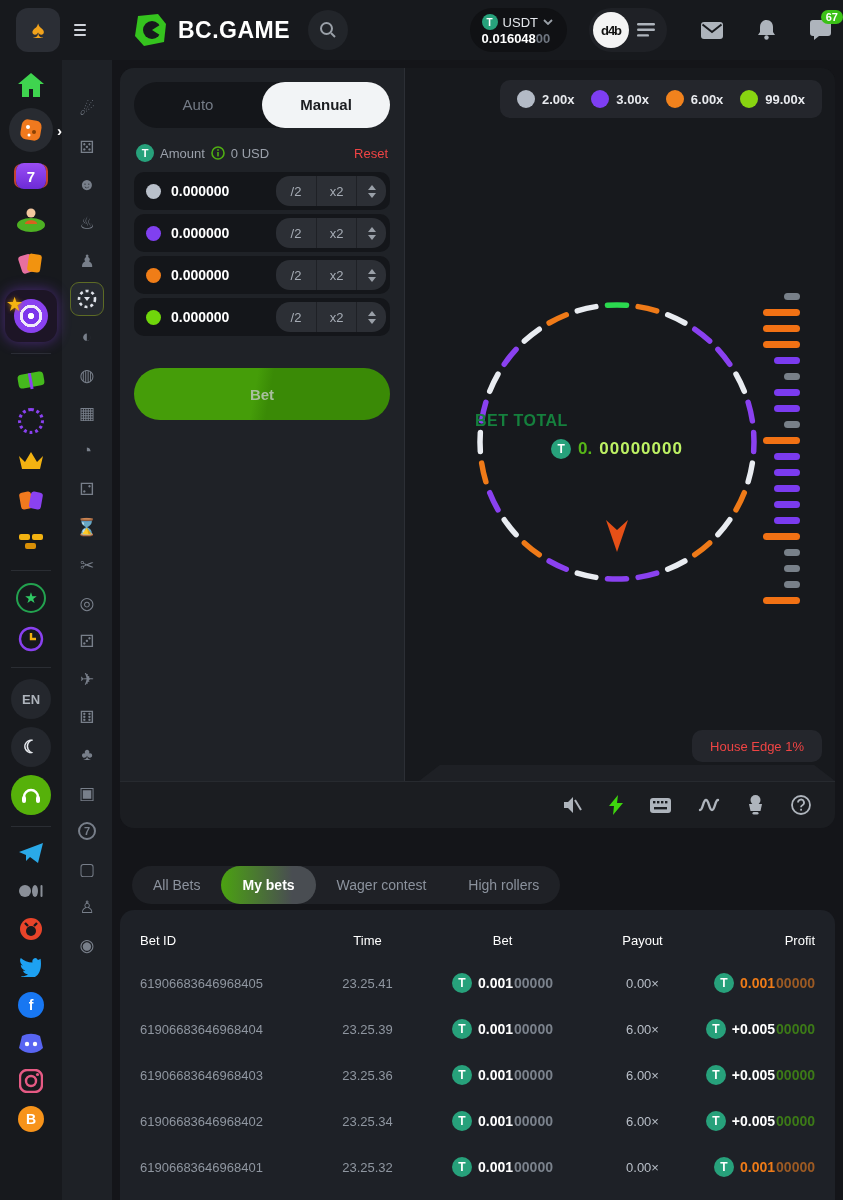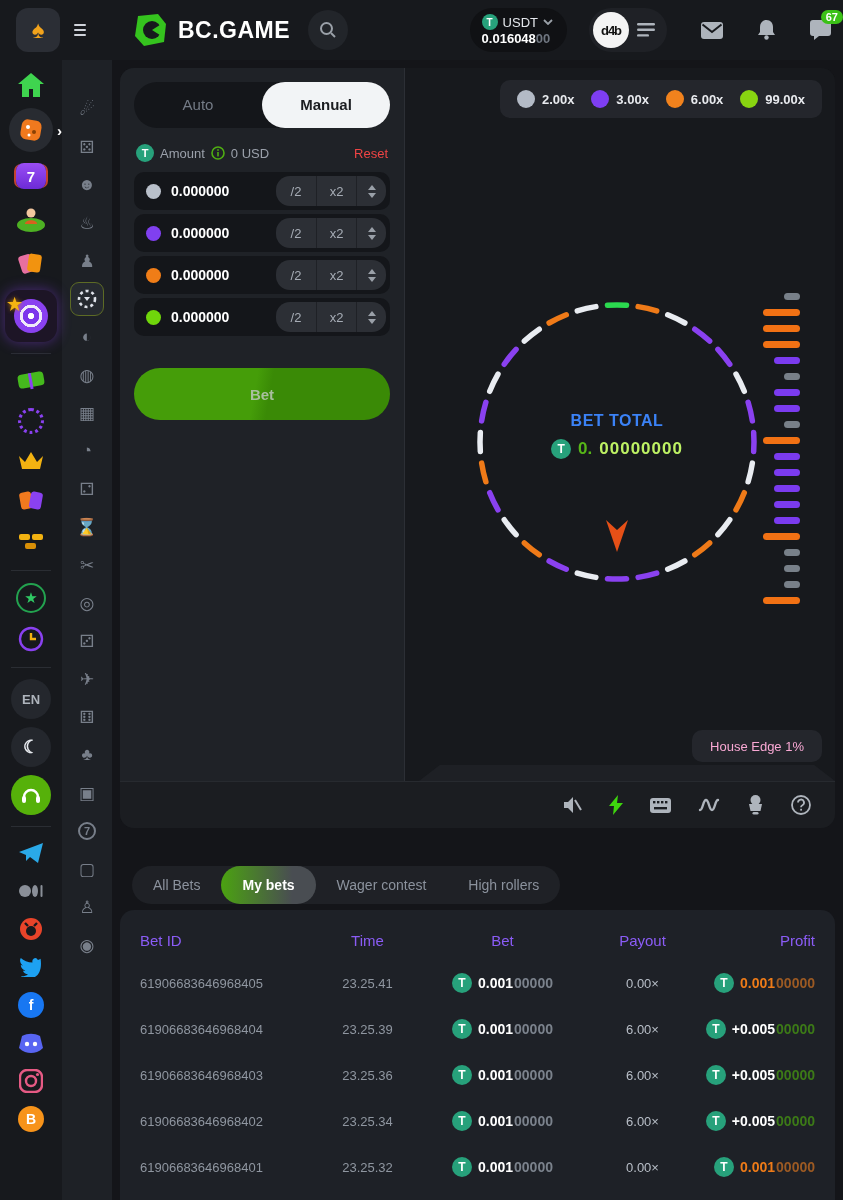--- a/index.html
+++ b/index.html
@@ -107,48 +107,48 @@
     background:linear-gradient(100deg,#459d09 0 47%,#3a8a06 53%); color:#a9bf9e; font-size:15px;
     font-weight:bold; font-family:inherit; }
 
   
   .display { flex:1; position:relative; background:#17191d; }
   .legend { position:absolute; top:12px; right:13px; width:322px; height:38px; background:#24262c;
     border-radius:10px; display:flex; align-items:center; justify-content:space-evenly; }
   .legend-item { display:flex; align-items:center; gap:7px; font-size:13px; font-weight:bold; color:#e8eaee; }
   .legend-dot { width:18px; height:18px; border-radius:50%; }
   .wheel-wrap { position:absolute; left:62px; top:224px; width:300px; height:300px; }
-  .bt-label { position:absolute; left:0; top:120px; width:100%; text-align:center; font-size:16px;
-    font-weight:bold; letter-spacing:.5px; color:#3b82f6; }
+  .bt-label { position:absolute; left:8px; top:120px; width:100%; font-size:16px;
+    font-weight:bold; letter-spacing:.5px; color:#15803d; }
   .bt-value { position:absolute; left:0; top:147px; width:100%; display:flex; align-items:center;
     justify-content:center; gap:7px; font-size:17px; font-weight:bold; }
   .bt-main { color:#57b618; } .bt-rest { color:#bef264; letter-spacing:1px; }
   .history { position:absolute; top:225px; right:35px; display:flex; flex-direction:column;
     align-items:flex-end; gap:9px; }
   .hbar { height:7px; border-radius:4px; }
   .hbar.gray { width:16px; background:#788089; }
   .hbar.purple { width:26px; background:#7b3bf0; }
   .hbar.orange { width:37px; background:#f17114; }
   .house-edge { position:absolute; right:13px; bottom:19px; height:32px; background:#24262c;
-    border-radius:10px; color:#f9a8d4; font-size:13px; display:flex; align-items:center; padding:12px 18px; }
+    border-radius:10px; color:#ef4444; font-size:13px; display:flex; align-items:center; padding:12px 18px; }
   .pedestal { position:absolute; left:14px; right:0; bottom:0; height:16px; background:#1e2025;
     clip-path:polygon(5% 0,95% 0,100% 100%,0 100%); }
   .toolbar { height:47px; border-top:1px solid #272a2f; background:#1b1d21; display:flex; align-items:center;
     justify-content:flex-end; gap:27px; padding-right:24px; }
   .tb-ico { display:flex; cursor:pointer; }
 
   
   .bets-tabs { position:absolute; left:132px; top:866px; height:38px; background:#1f2126; border-radius:19px;
     display:inline-flex; align-items:center; }
   .btab { padding:0 21px; line-height:38px; font-size:14px; color:#8b929d; cursor:pointer; border-radius:19px; }
   .btab.active { background:linear-gradient(90deg,#4ba211 0%,#494d52 75%); color:#fff; font-weight:bold; }
   .bets-panel { position:absolute; left:120px; top:910px; width:715px; height:290px; background:#1e2127;
     border-radius:14px 14px 0 0; padding:10px 20px 0; }
   .trow { display:grid; grid-template-columns:175px 105px 165px 115px 1fr; align-items:center; height:46px; }
-  .thead { height:40px; color:#8b5cf6; font-size:15px; }
+  .thead { height:40px; color:#ffffff; font-size:13px; }
   .c-id { text-align:left; } .c-time { text-align:center; } .c-bet { text-align:center; }
   .c-pay { text-align:center; } .c-profit { text-align:right; }
   .cell-id, .cell-time { color:#8f96a0; font-size:13px; }
   .cell-bet { display:flex; align-items:center; justify-content:center; gap:6px; font-size:14px; }
   .cell-profit { display:flex; align-items:center; justify-content:flex-end; gap:6px; font-size:14px; }
   .v-main { color:#fff; font-weight:bold; } .v-rest { color:#7b828c; font-weight:bold; }
   .cell-pay { color:#b9bfc8; font-size:13px; text-align:center; }
   .p-win .v-main { color:#ffffff; } .p-win .v-rest { color:#3c7a17; }
   .p-loss .v-main { color:#ee7b18; } .p-loss .v-rest { color:#9c5a23; }
 </style>

